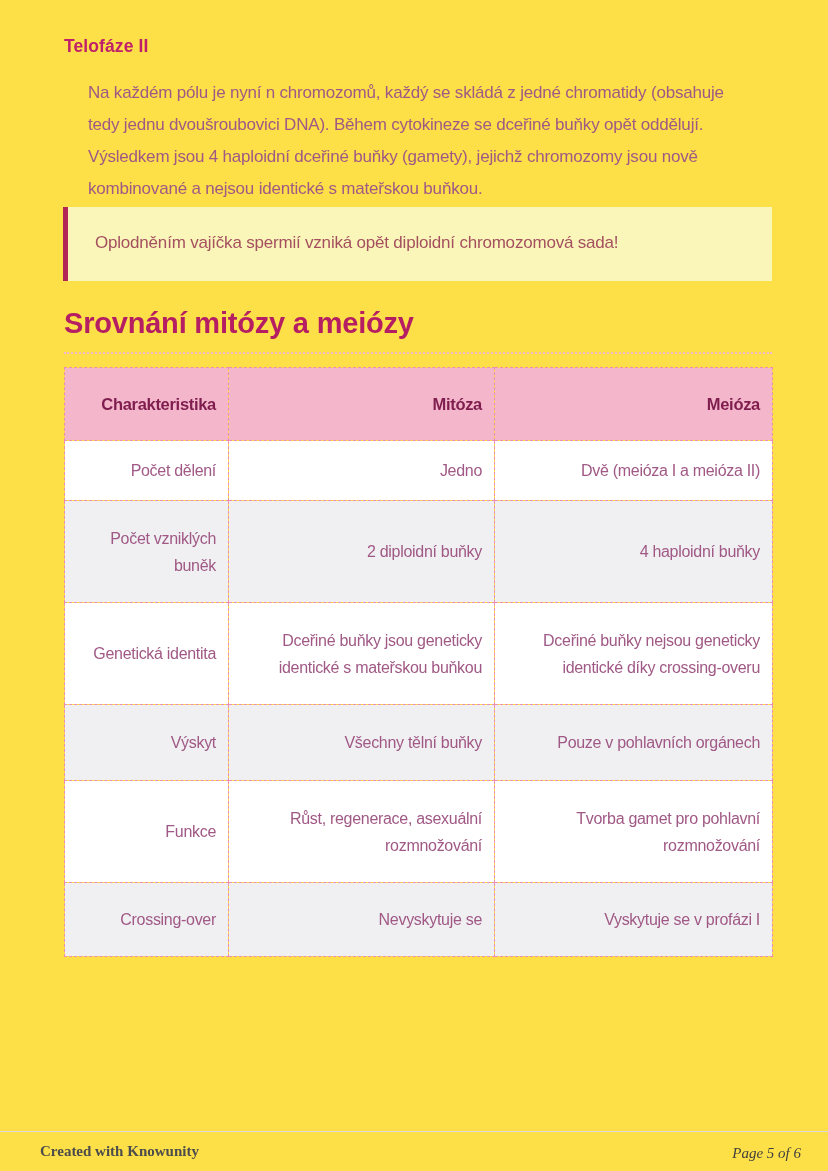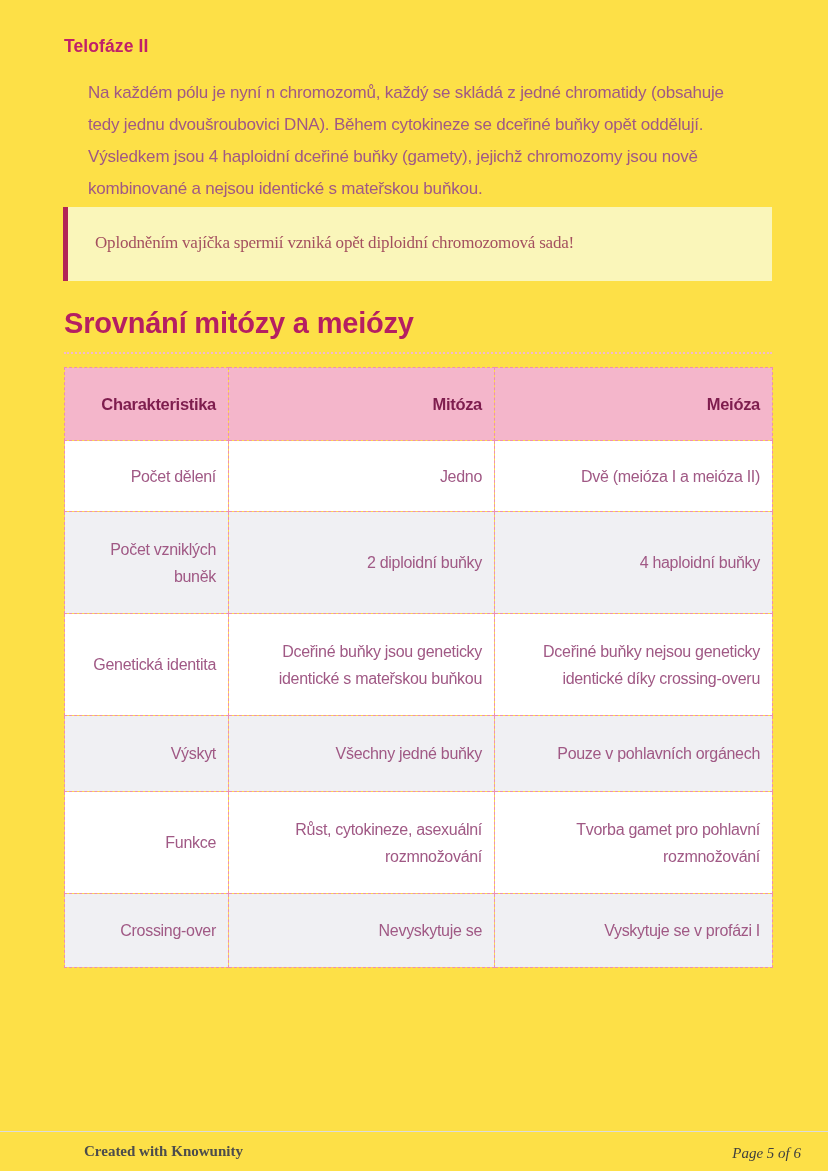--- a/index.html
+++ b/index.html
@@ -36,21 +36,20 @@
   }
   .callout {
     position: absolute;
     left: 63px;
     top: 207px;
     width: 709px;
     height: 74px;
     box-sizing: border-box;
     background: #faf6ba;
     border-left: 5px solid #b22556;
-    font-family: Liberation Serif, serif;
   }
   .callout-text {
     padding: 26px 20px 0 27px;
     font-size: 17px;
     color: #a4505f;
     letter-spacing: -0.2px;
   }
   .table-heading {
     position: absolute;
     left: 63px;
@@ -106,21 +105,20 @@
     border-top: 1px solid #dcdcdc;
   }
   .footer-left {
     position: absolute;
     left: 40px;
     top: 1143px;
     font-family: "Liberation Serif", "DejaVu Serif", serif;
     font-weight: bold;
     font-size: 15px;
     color: #4c4c4c;
-    margin-left: 44px;
   }
   .footer-right {
     position: absolute;
     right: 27px;
     top: 1145px;
     font-family: "Liberation Serif", "DejaVu Serif", serif;
     font-size: 15px;
     color: #3f3f3f;
     font-style: italic;
   }
@@ -149,43 +147,43 @@
       <col style="width:278px">
     </colgroup>
     <thead>
       <tr>
         <th>Charakteristika</th>
         <th>Mitóza</th>
         <th>Meióza</th>
       </tr>
     </thead>
     <tbody>
-      <tr style="height:71px">
+      <tr style="height:60px">
         <td>Počet dělení</td>
         <td>Jedno</td>
         <td>Dvě (meióza I a meióza II)</td>
       </tr>
       <tr class="alt" style="height:102px">
         <td>Počet vzniklých buněk</td>
         <td>2 diploidní buňky</td>
         <td>4 haploidní buňky</td>
       </tr>
       <tr style="height:102px">
         <td>Genetická identita</td>
         <td>Dceřiné buňky jsou geneticky identické s mateřskou buňkou</td>
         <td>Dceřiné buňky nejsou geneticky identické díky crossing-overu</td>
       </tr>
       <tr class="alt" style="height:76px">
         <td>Výskyt</td>
-        <td>Všechny jedné buňky</td>
+        <td>Všechny tělní buňky</td>
         <td>Pouze v pohlavních orgánech</td>
       </tr>
       <tr style="height:102px">
         <td>Funkce</td>
-        <td>Růst, cytokineze, asexuální rozmnožování</td>
+        <td>Růst, regenerace, asexuální rozmnožování</td>
         <td>Tvorba gamet pro pohlavní rozmnožování</td>
       </tr>
       <tr class="alt" style="height:74px">
         <td>Crossing-over</td>
         <td>Nevyskytuje se</td>
         <td>Vyskytuje se v profázi I</td>
       </tr>
     </tbody>
   </table>
 

